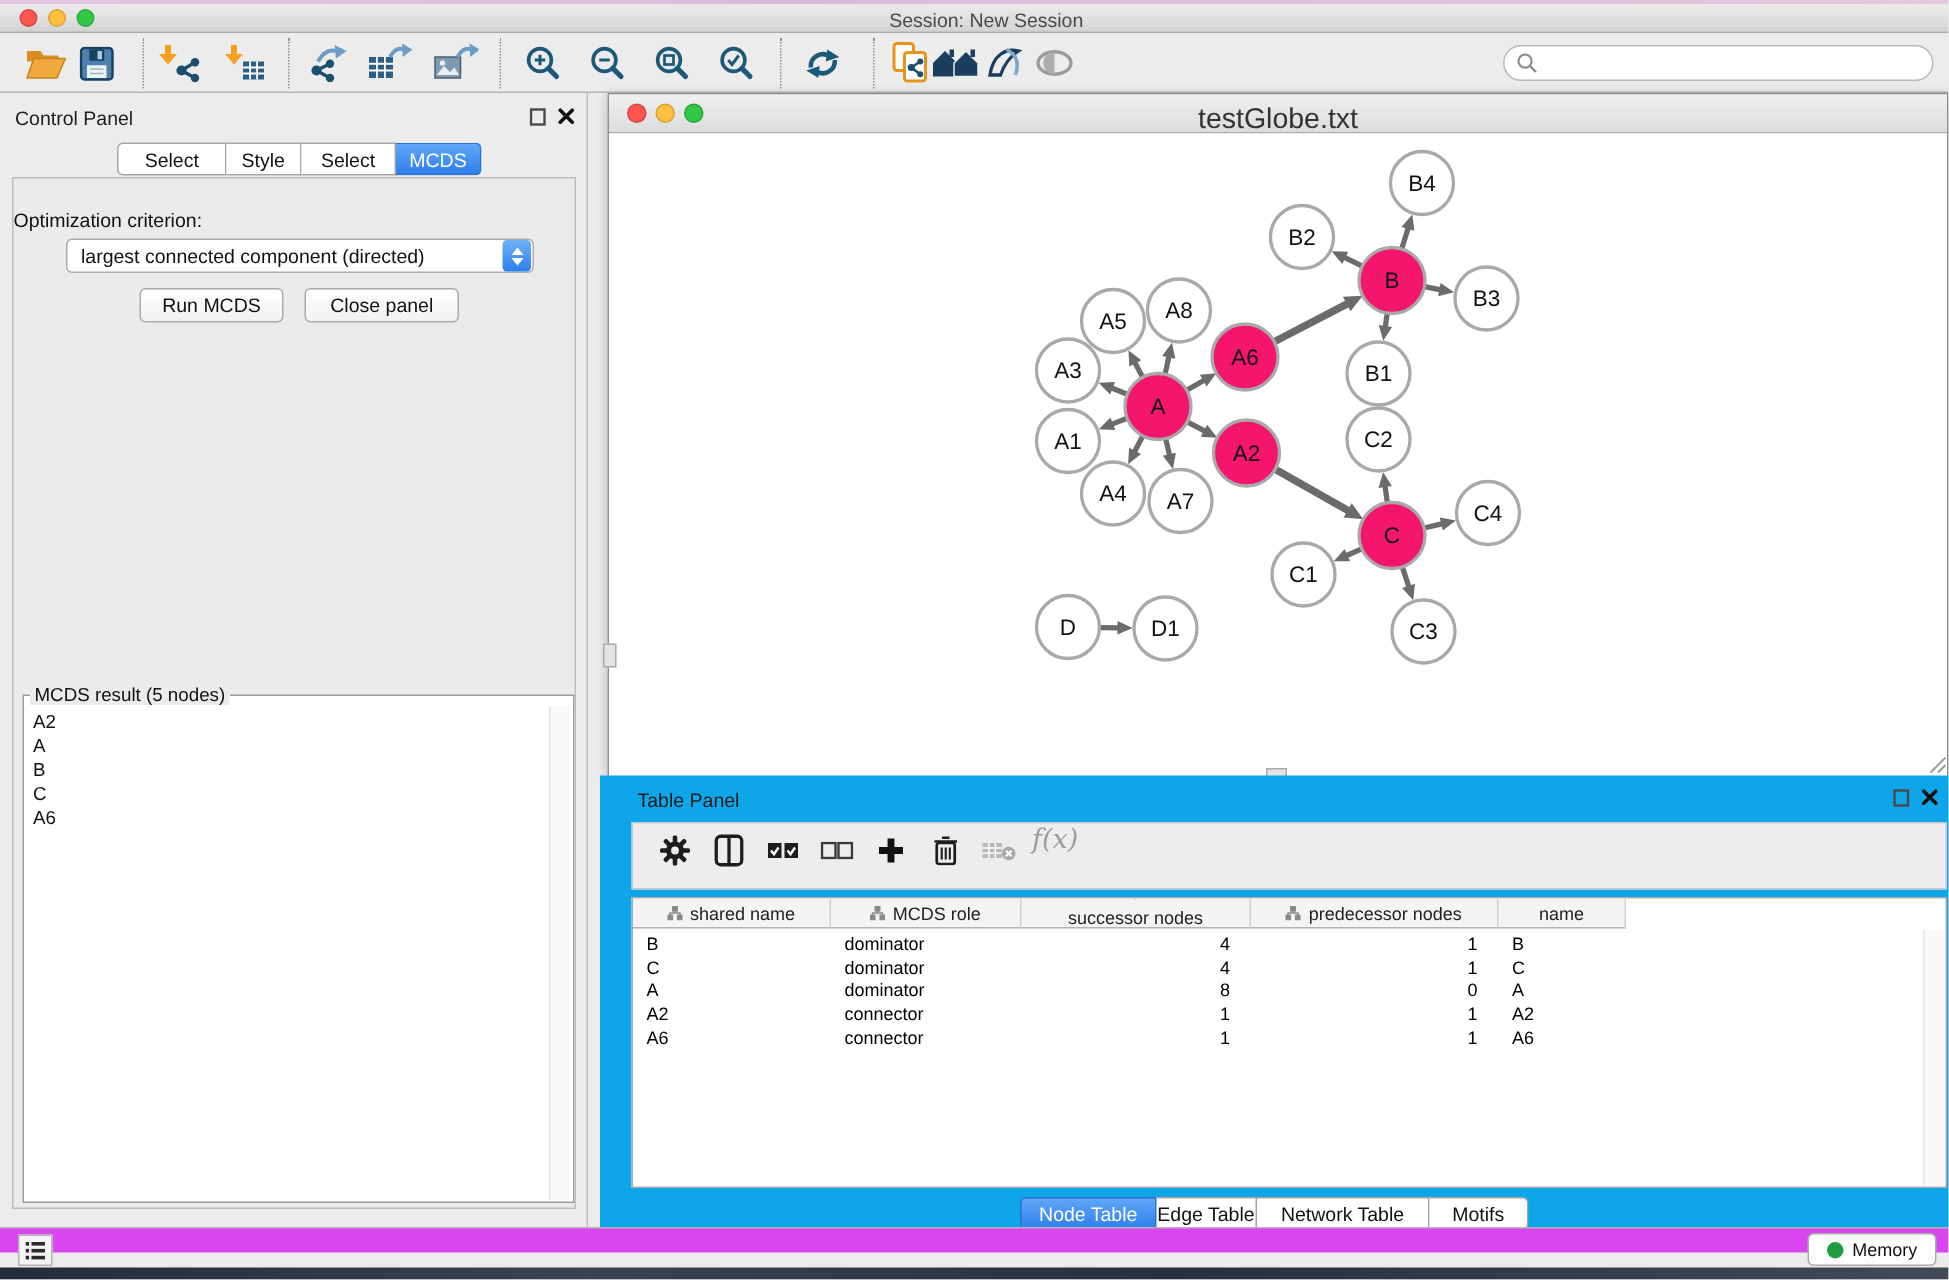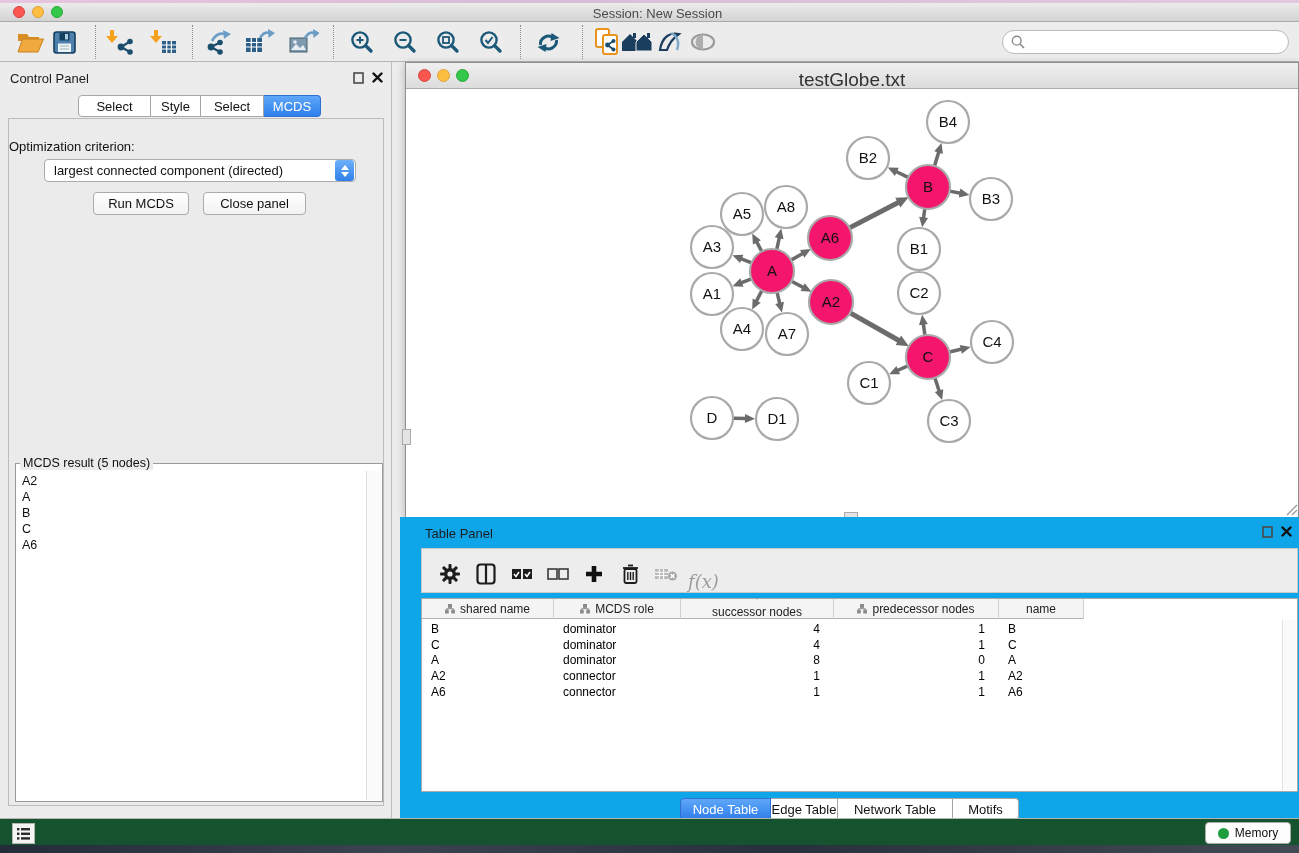--- a/index.html
+++ b/index.html
@@ -49,34 +49,34 @@
   #nw-titlebar .title { position:absolute; width:100%; text-align:center; top:6px; font-size:19px; color:#333; }
   .tl2 { position:absolute; width:13px; height:13px; border-radius:50%; top:6px; }
   #nw-canvas { position:absolute; left:0; top:26px; width:892px; height:435px; background:#fff;text-align:center; }
   #edge-toggle-left { position:absolute; left:-4px; top:366px; width:9px; height:16px; background:#e3e3e3; border:1px solid #ababab; }
   #edge-toggle-bottom { position:absolute; left:438px; bottom:-3px; width:14px; height:7px; background:#e3e3e3; border:1px solid #ababab; }
   #nw-resize { position:absolute; right:0; bottom:0; width:13px; height:13px; }
 
   
   #table-panel { left:400px; top:517px; width:907px; height:301px; background:#0ea5e9; }
   #tp-title { position:absolute; left:25px; top:9px; font-size:13px; color:#1d1d1d; }
-  #tp-toolbar { position:absolute; left:21px; top:31px; width:877px; height:45px; background:#ededed; border:1px solid #c9c9c9; display:flex; align-items:flex-end; padding-left:10px; }
+  #tp-toolbar { position:absolute; left:21px; top:31px; width:877px; height:45px; background:#ededed; border:1px solid #c9c9c9; display:flex; align-items:flex-start; padding-left:10px; }
   .tp-btn { width:36px; height:36px; display:flex; align-items:center; justify-content:center; }
   #fx-label { font-family:"DejaVu Serif","Liberation Serif",serif; font-style:italic; font-size:18px; color:#9c9c9c; margin-left:4px; }
   #node-table-box { position:absolute; left:21px; top:81px; width:877px; height:194px; background:#fff; border:1px solid #a9a9a9; }
   #nt-header { position:absolute; left:0; top:0; height:20px; display:flex; background:#f4f4f4; border-bottom:1px solid #b3b3b3; }
   .nt-hcell { height:20px; display:flex; align-items:center; justify-content:center; gap:5px; border-right:1px solid #cfcfcf; font-size:12px; color:#222; }
   #nt-rows { position:absolute; left:0; top:22px; right:16px; }
   .nt-row { display:flex; height:15.7px; align-items:center; }
   .nt-cell { font-size:12px; color:#000; overflow:hidden; white-space:nowrap; }
   #nt-scroll { position:absolute; top:21px; right:1px; bottom:1px; width:14px; background:#fafafa; border-left:1px solid #e2e2e2; }
   #tp-tabs { position:absolute; left:280px; top:281px; height:22px; display:flex; }
 
   
-  #statusbar { left:0; top:818px; width:1299px; height:27px; background:#14532d; border-top:1px solid #b5b5b5; }
+  #statusbar { left:0; top:818px; width:1299px; height:17px; background:#d946ef; border-top:1px solid #b5b5b5; }
   #menu-btn { position:absolute; left:12px; top:4px; width:23px; height:21px; background:#f4f4f4; border:1px solid #b3b3b3; display:flex; align-items:center; justify-content:center; }
   #memory-btn { position:absolute; right:8px; top:3px; width:86px; height:22px; background:#fdfdfd; border:1px solid #ababab; border-radius:4px; display:flex; align-items:center; justify-content:center; gap:6px; font-size:12px; color:#111; }
   #memory-dot { width:11px; height:11px; border-radius:50%; }
   #wall-bottom { left:0; top:845px; width:1299px; height:8px; background:linear-gradient(90deg,#232c38,#3a4450 30%,#27303c 60%,#424a55); }
 </style>
 </head>
 <body>
 
 <div id="wall-top" class="abs"></div>
 

